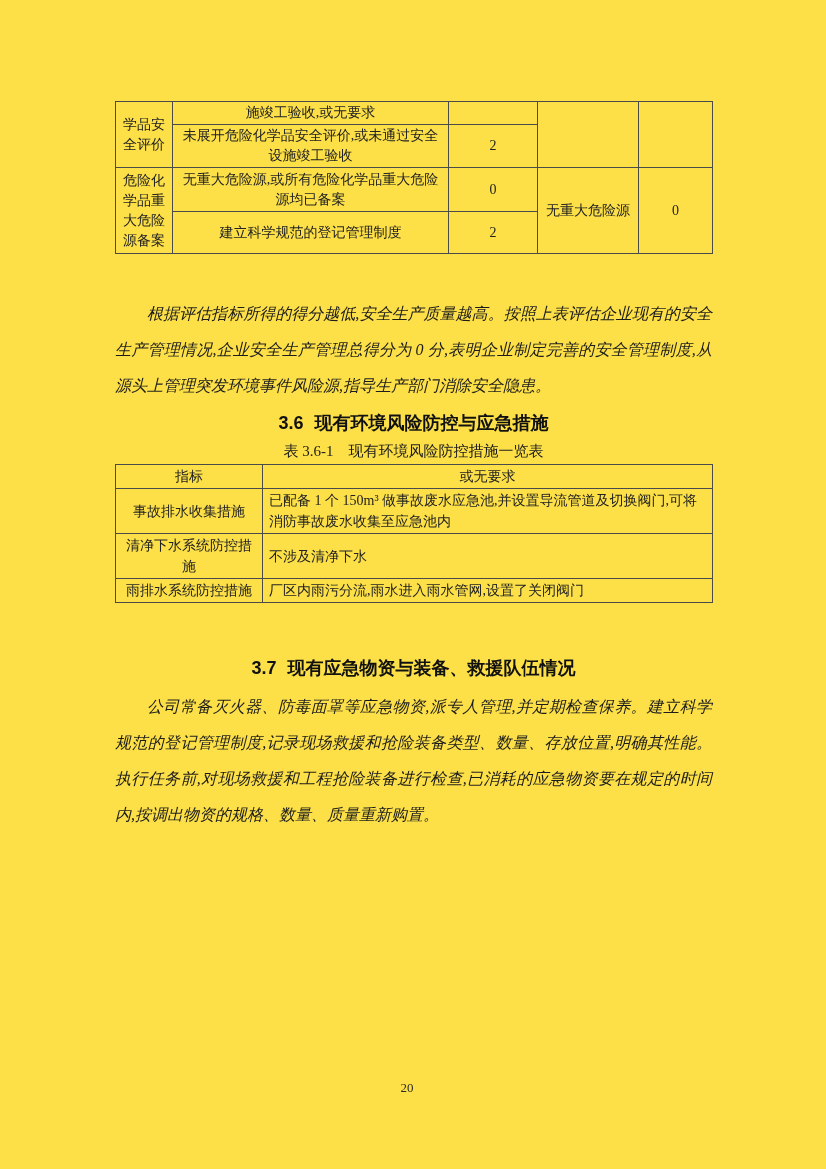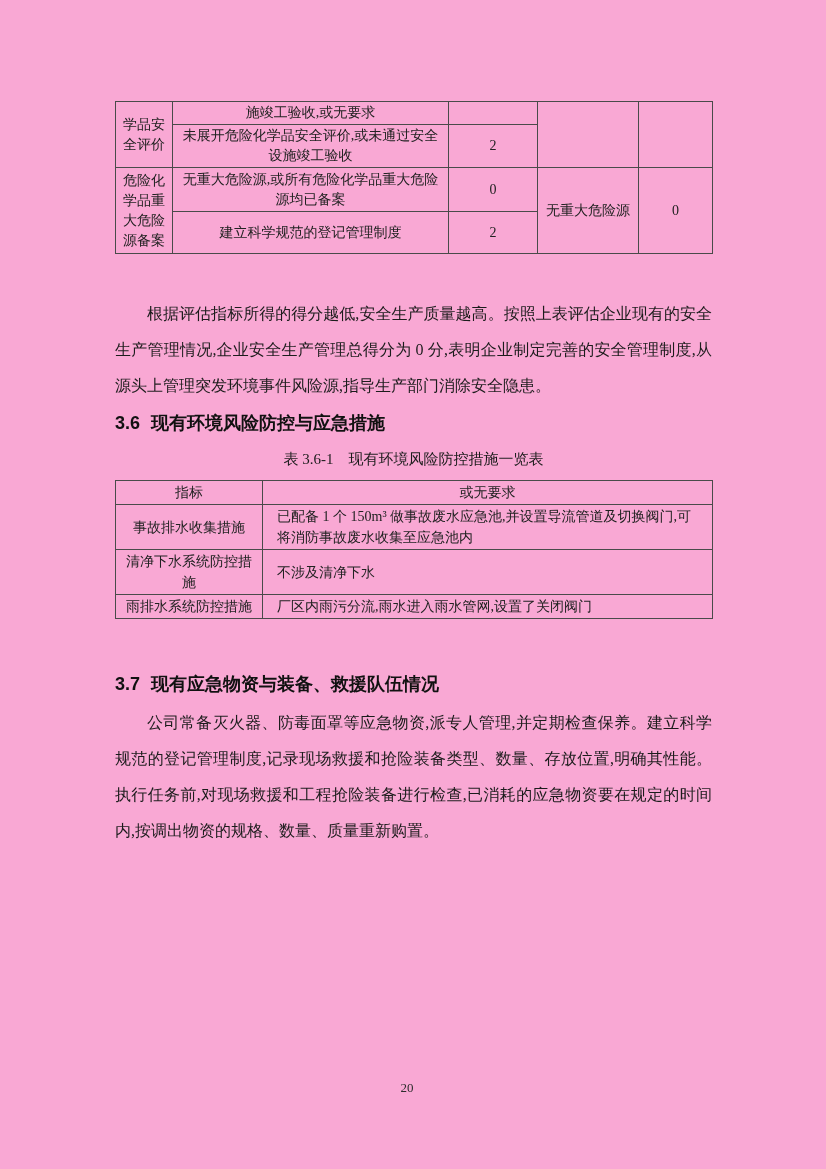--- a/index.html
+++ b/index.html
@@ -1,59 +1,59 @@
 <!DOCTYPE html>
 <html><head>
 <meta charset="utf-8">
 <style>
   html,body { margin:0; padding:0; background:#ffffff; }
   .page {
-    position:relative; width:826px; height:1169px; background:#f9a8d4;
+    position:relative; width:826px; height:1169px; background:#fde047;
     font-family:"Liberation Serif","DejaVu Serif",serif; color:#1a1a1a; overflow:hidden;
   }
   .content { position:absolute; left:115px; top:0; width:597px; }
 
   table { border-collapse:collapse; table-layout:fixed; width:597px; font-size:14px; }
   td, th {
     border:1px solid #4a4a4a; vertical-align:middle; text-align:center;
     padding:1px 4px; line-height:20px; font-weight:normal; color:#222; overflow:hidden;
   }
 
   .score-table { margin-top:101px; }
   .score-table .r1 { height:23px; }
   .score-table .r2 { height:42px; }
   .score-table .r3 { height:44px; }
   .score-table .r4 { height:42px; }
   .score-table .cell-cat { padding:0 6px; }
 
   .para {
     margin:0; font-size:16px; line-height:36px; text-align:justify;
-    text-indent:32px; color:#1c1c1c;
+    text-indent:32px; color:#1c1c1c;font-style:italic;
   }
   .mt-para-a { margin-top:42px; }
   .mt-para-b { margin-top:14px; }
   .mt-para-c { margin-top:6px; }
 
   .sec-h {
     margin:4px 0 0 0; font-family:"Liberation Sans","DejaVu Sans",sans-serif;
-    font-size:18px; font-weight:700; line-height:30px; color:#111;
+    font-size:18px; font-weight:700; line-height:30px; color:#111;text-align:center;
   }
   .sec-h .h-num { display:inline-block; margin-right:11px; }
   .mt-sec-37 { margin-top:50px; }
 
-  .tbl-caption { margin:8px; font-size:15px; line-height:26px; text-align:center; color:#1c1c1c; }
+  .tbl-caption { margin:0; font-size:15px; line-height:26px; text-align:center; color:#1c1c1c; }
 
   .risk-table .rh { height:19px; }
   .risk-table .rr1 { height:45px; }
   .risk-table .rr2 { height:22px; }
   .risk-table .rr3 { height:23px; }
   .risk-table .rr4 { height:44px; }
   .risk-table .rr5 { height:46px; }
   .risk-table td, .risk-table th { line-height:21px; }
-  .risk-table .cell-status-desc { text-align:left; padding:1px 14px; }
+  .risk-table .cell-status-desc { text-align:left; padding:1px 6px; }
 
   .page-num {
     position:absolute; left:0; right:12px; top:1080px; text-align:center;
     font-size:13px; color:#2c2c2c;
   }
 </style>
 </head>
 <body>
 
 <div class="page">

